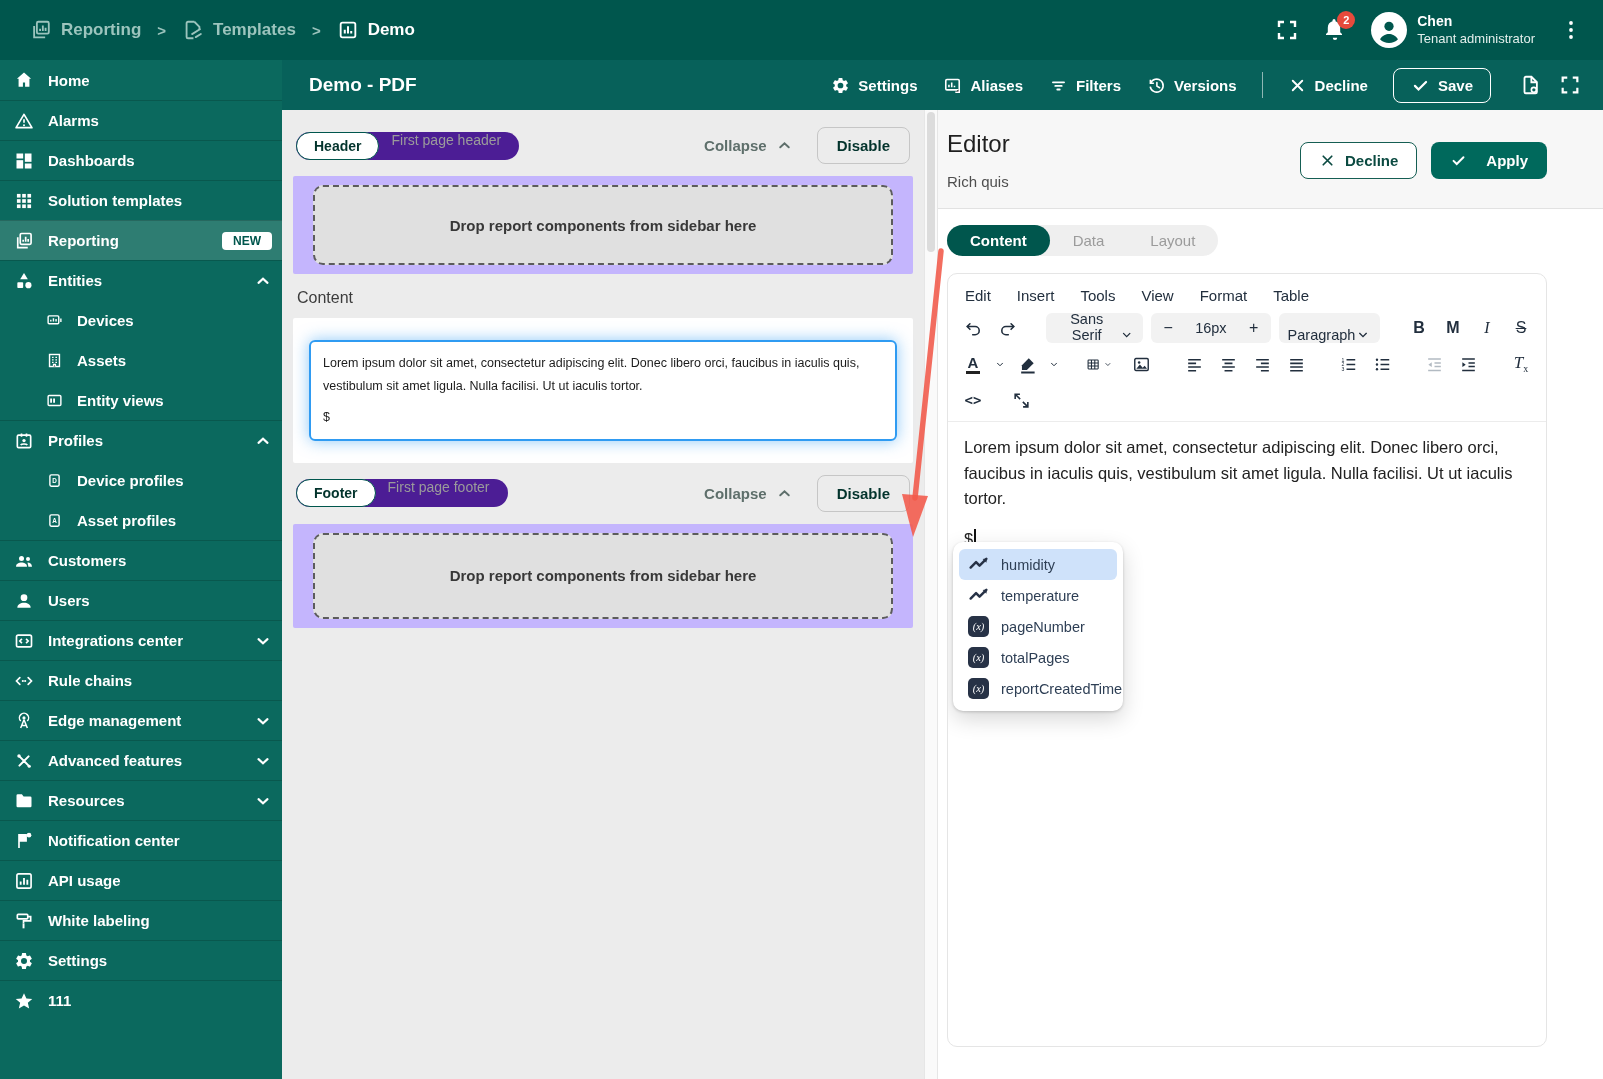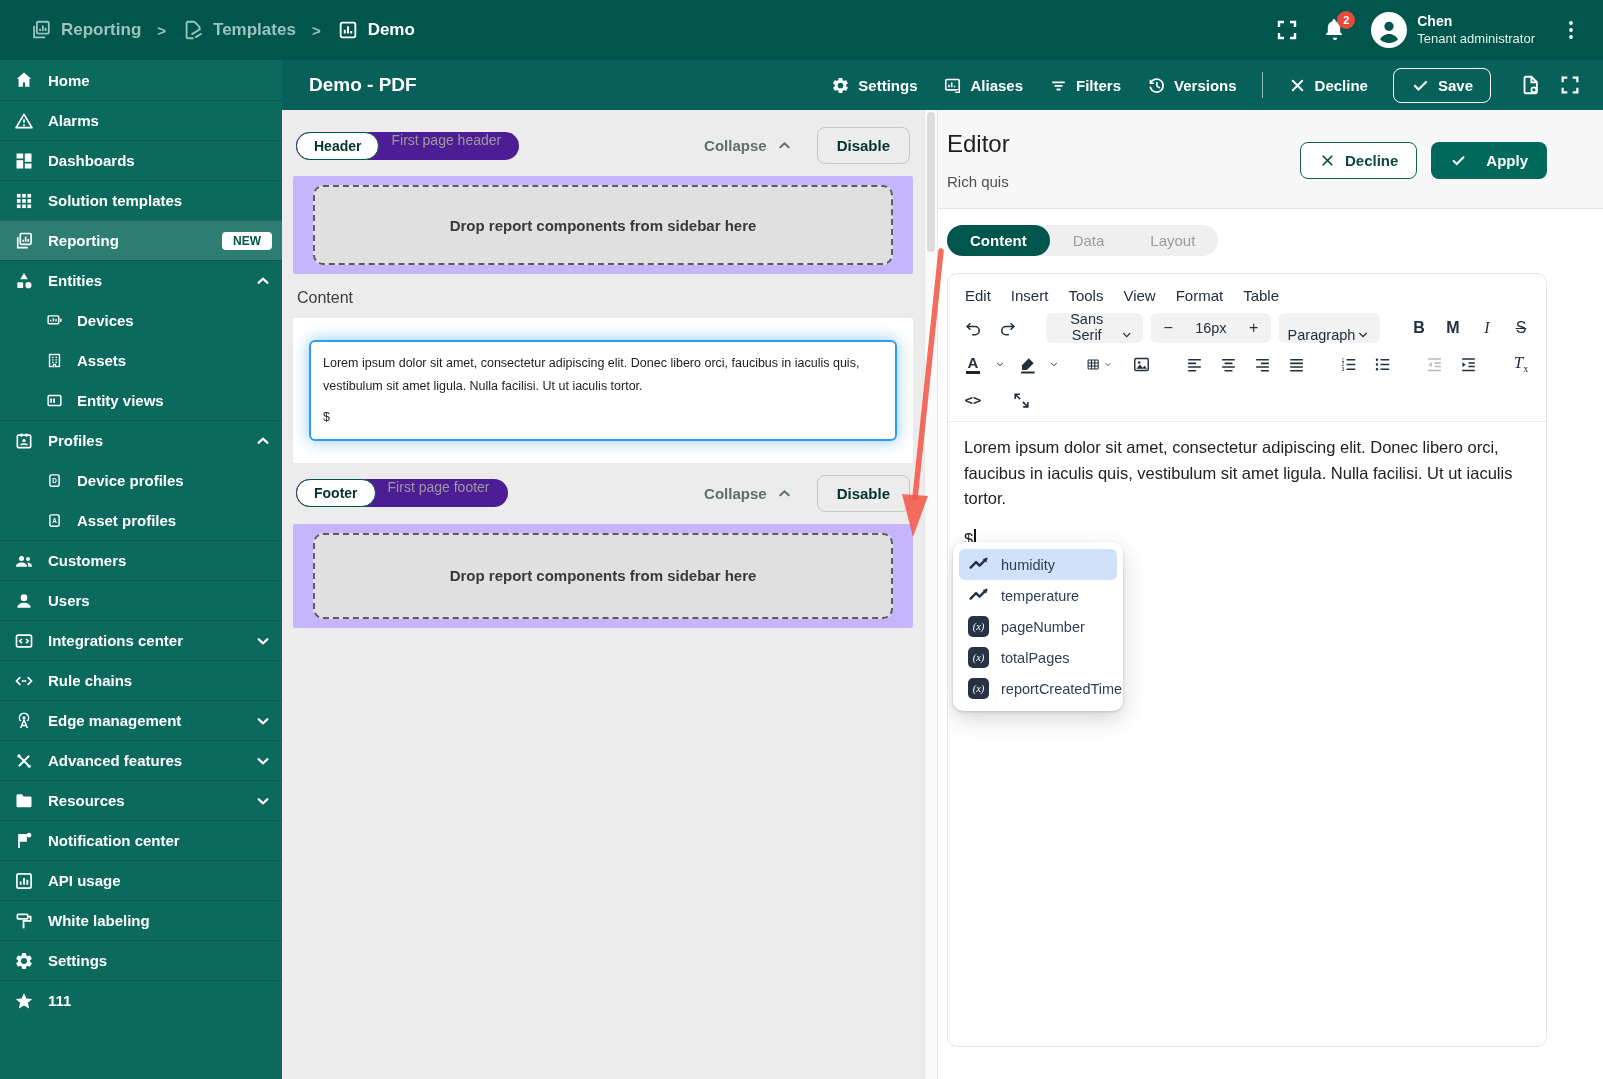--- a/index.html
+++ b/index.html
@@ -80,21 +80,21 @@
   .ed-head-buttons{margin-left:auto;display:flex;gap:14px;align-items:flex-start;padding-top:12px}
   .btn-outline{display:flex;align-items:center;gap:9px;background:#fff;border:1px solid #155e53;color:#0b4a41;
     font-family:inherit;font-weight:700;font-size:15px;padding:9px 18px;border-radius:8px;cursor:pointer}
   .btn-outline .ic,.btn-fill .ic{width:17px;height:17px}
   .btn-fill{display:flex;align-items:flex-end;gap:19px;background:#00695C;border:none;color:#fff;
     font-family:inherit;font-weight:700;font-size:15px;padding:10px 19px;border-radius:8px;cursor:pointer}
   .tabs{display:inline-flex;background:#efefef;border-radius:18px;margin:16px 0 0 9px}
   .tab{padding:8px 23px;font-size:15px;color:#9b9b9b;border-radius:18px;cursor:pointer;line-height:1}
   .tab.active{background:#00564D;color:#fff;font-weight:700}
   .tiny{border:1px solid #e5e5e5;border-radius:10px;margin:17px 56px 0 9px;height:774px;position:relative;background:#fff;overflow:hidden}
-  .menubar{display:flex;gap:2px;padding:9px 6px 2px 8px}
+  .menubar{display:flex;gap:8px;padding:9px 6px 2px 8px}
   .menu-item{padding:4px 9px;font-size:15px;color:#222f3e;border-radius:3px;cursor:pointer}
   .toolbar{display:flex;align-items:center;padding:3px 8px;color:#222f3e}
   .t-btn{min-width:34px;height:30px;border:none;background:none;color:#222f3e;display:flex;align-items:center;
     justify-content:center;gap:2px;cursor:pointer;border-radius:3px;font-family:inherit;font-size:16px;padding:0 4px}
   .t-btn .ic{width:19px;height:19px}
   .t-btn.dis{color:#b2bac2}
   .pill{background:#f2f2f2;border-radius:6px;height:30px;display:flex;align-items:flex-end;padding:0 9px;
     font-size:14.5px;color:#222f3e;cursor:pointer;border:none;font-family:inherit}
   .pill .ic{width:16px;height:16px;margin-left:26px}
   .sizegrp{background:#f2f2f2;border-radius:6px;height:30px;display:flex;align-items:center;margin:0 8px}

